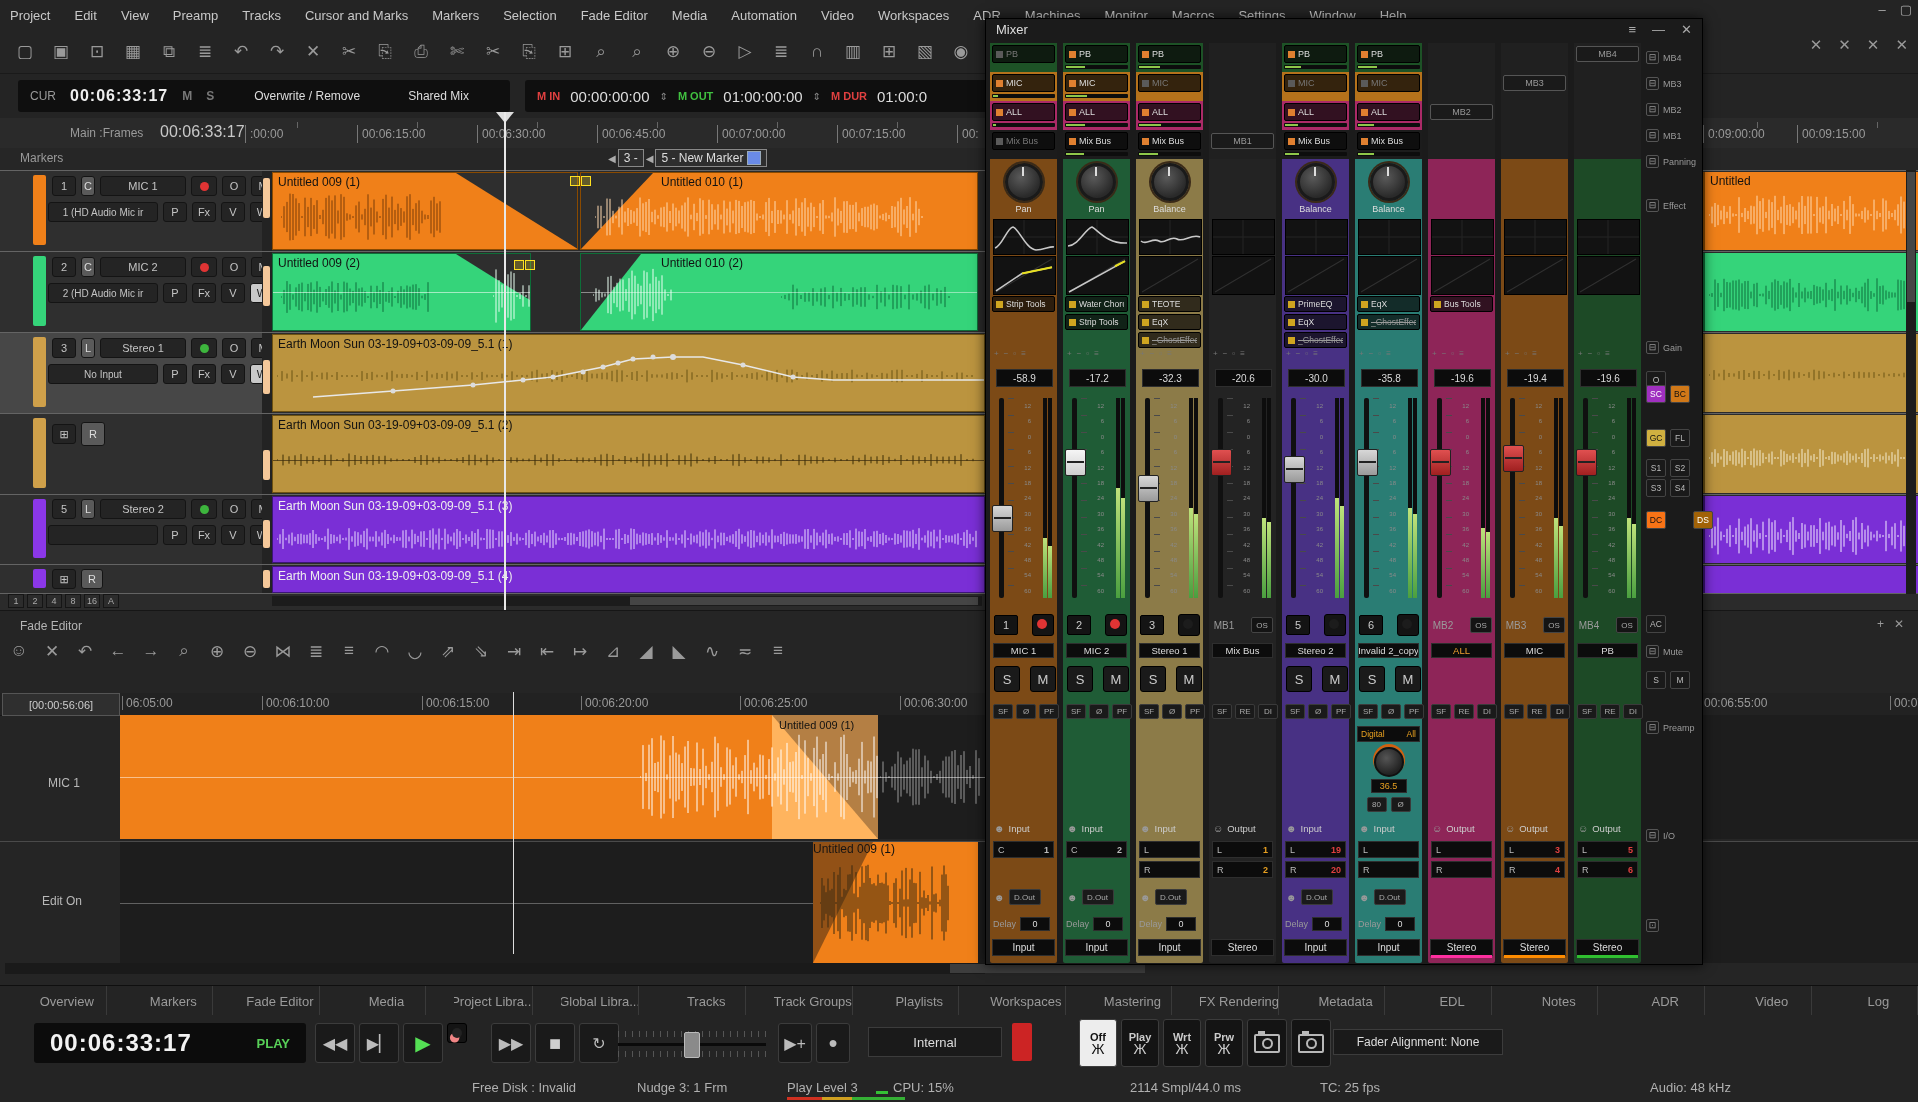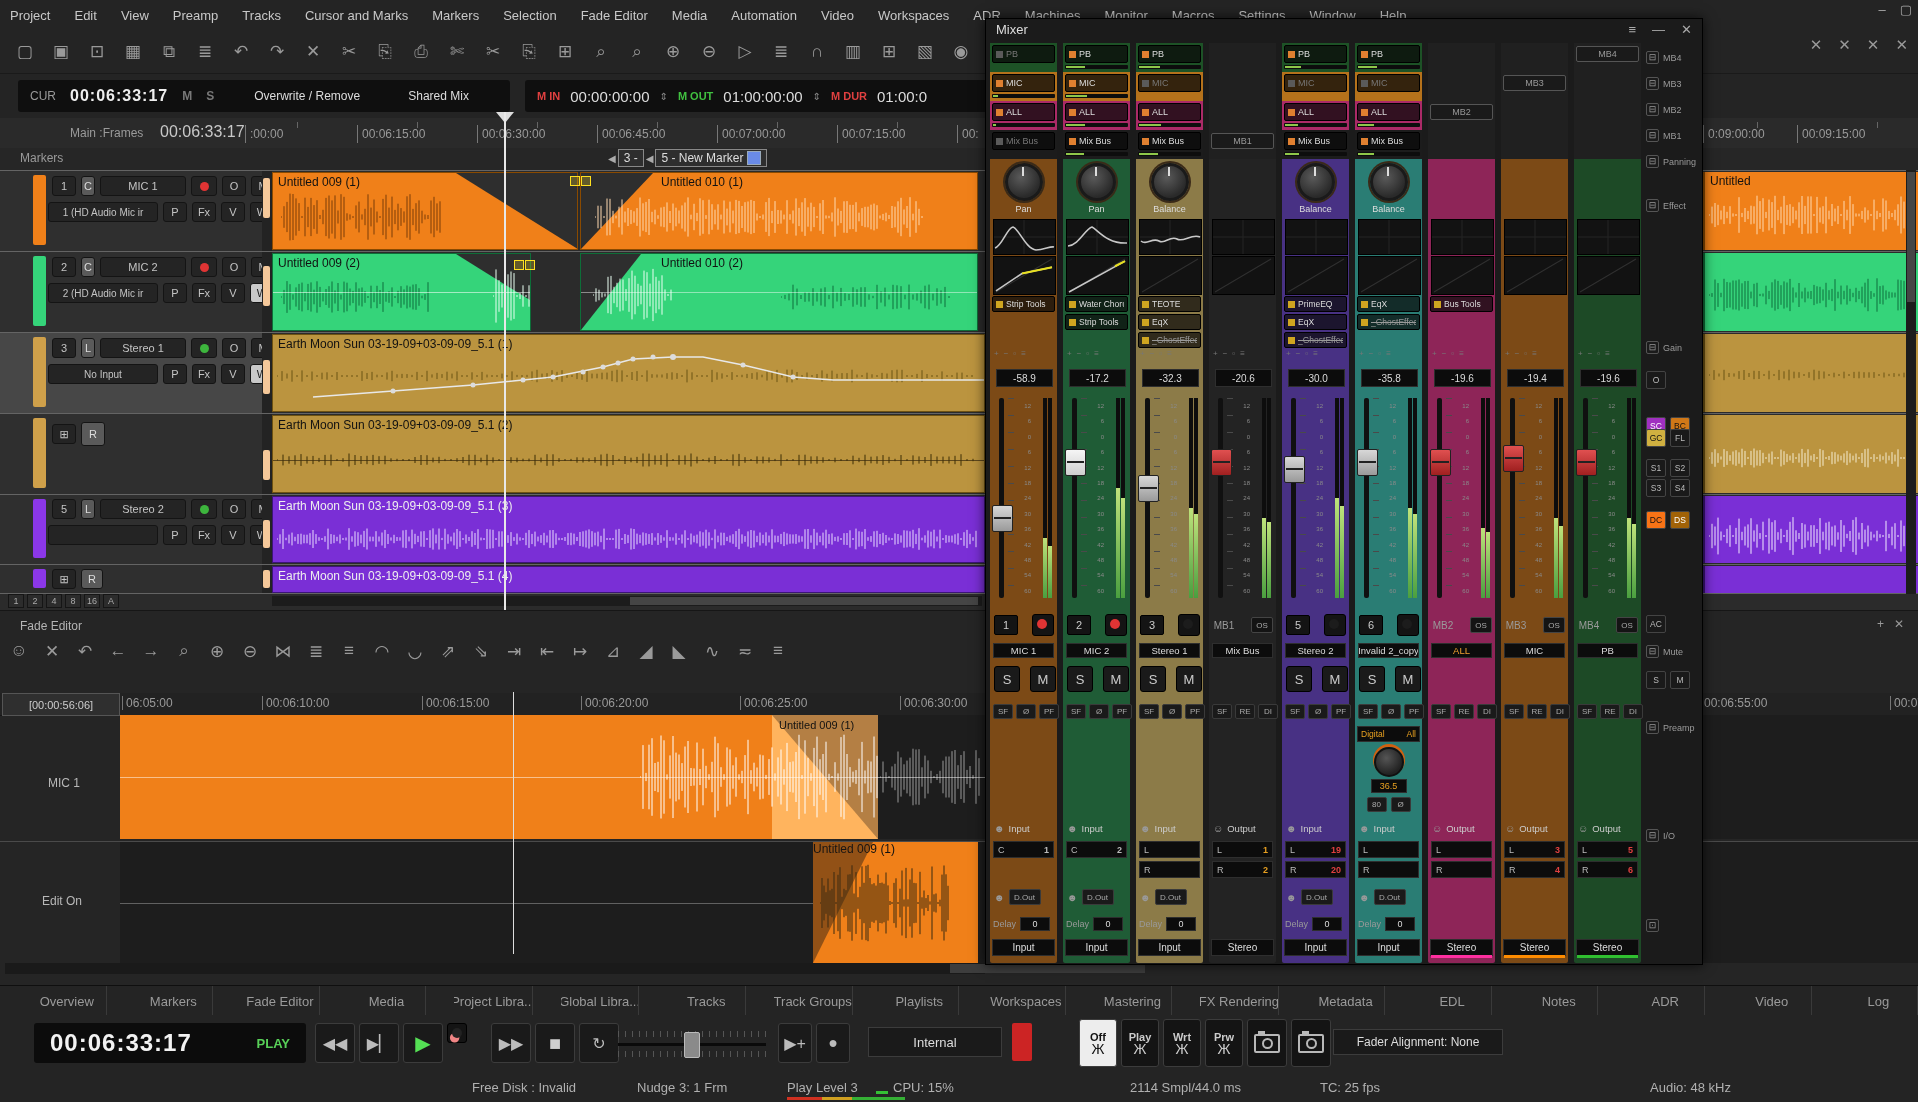--- a/index.html
+++ b/index.html
@@ -194,21 +194,21 @@
   .botlab{position:absolute;left:2px;top:896px;width:63px;height:17px;background:#0c0c0c;border:1px solid #2e2e2e;color:#ddd;font-size:10px;display:flex;align-items:center;justify-content:center;box-sizing:border-box;}
   .botlab .ul{position:absolute;left:0;right:0;bottom:-3px;height:3px;display:block;}
   .sidebar{position:absolute;left:660px;top:0;width:56px;height:945px;}
   .sbrow{position:absolute;display:flex;align-items:center;gap:4px;color:#9a9a9a;font-size:9px;}
   .minus{width:11px;height:11px;border:1px solid #555;border-radius:2px;display:flex;align-items:center;justify-content:center;color:#999;font-size:9px;line-height:9px;}
   .sqbtn{min-width:18px;height:16px;background:#1a1a1a;border:1px solid #444;border-radius:2px;color:#bbb;font-size:8.5px;display:flex;align-items:center;justify-content:center;}
   .sqbtn.sc{background:#a030c0;color:#fff;}
   .sqbtn.bc{background:#d07818;color:#111;}
   .sqbtn.gc{background:#d0b040;color:#111;}
   .sqbtn.dc{background:#f97316;color:#111;}
-  .sqbtn.ds{background:#a16207;color:#fff;}
+  .sqbtn.ds{background:#a16207;color:#fff;margin-left:23px;}
 </style>
 </head>
 <body>
 
 <div class="app">
 
   <div class="menubar ab">
 
   <span>Project</span>
       <span>Edit</span>
@@ -1961,21 +1961,21 @@
           <span class="minus">⊟</span>
           <span>Effect</span>
         </div>
       <div class="sbrow" style="top:322px">
           <span class="minus">⊟</span>
           <span>Gain</span>
         </div>
       <div class="sbrow" style="top:352px">
           <span class="sqbtn">O</span>
         </div>
-      <div class="sbrow" style="top:398px">
+      <div class="sbrow" style="top:366px">
         <span class="sqbtn sc">SC</span>
         <span class="sqbtn bc">BC</span>
       </div>
       <div class="sbrow" style="top:410px">
         <span class="sqbtn gc">GC</span>
         <span class="sqbtn">FL</span>
       </div>
       <div class="sbrow" style="top:440px">
         <span class="sqbtn">S1</span>
         <span class="sqbtn">S2</span>

